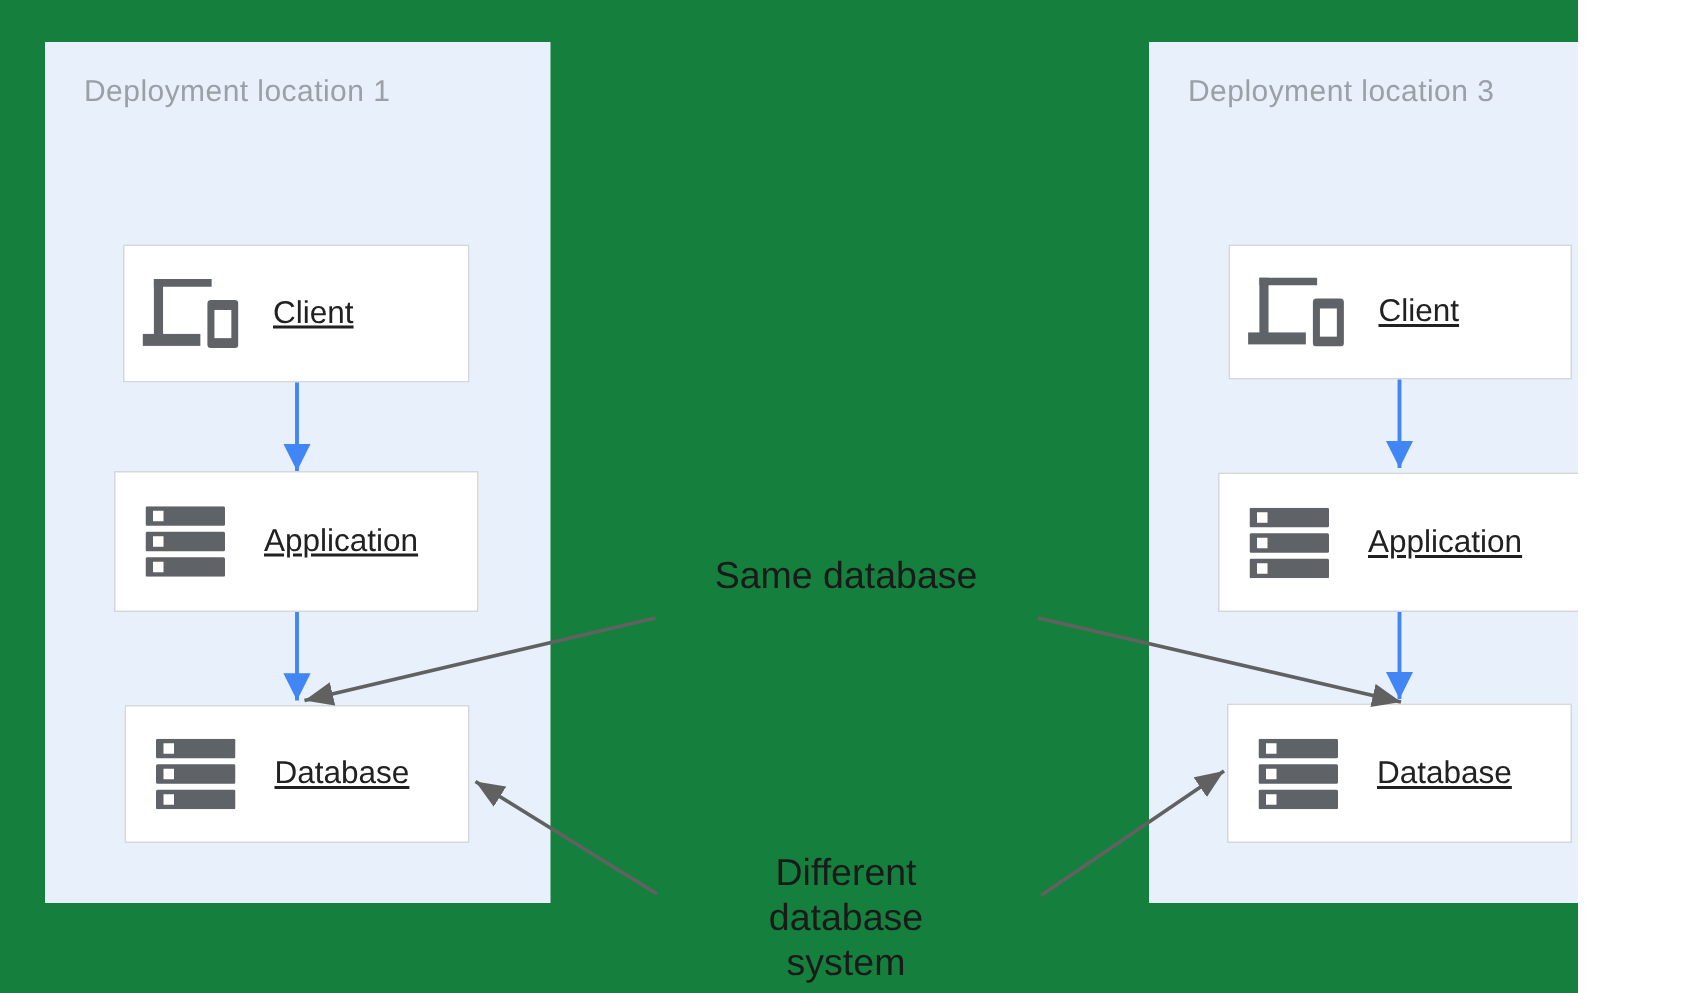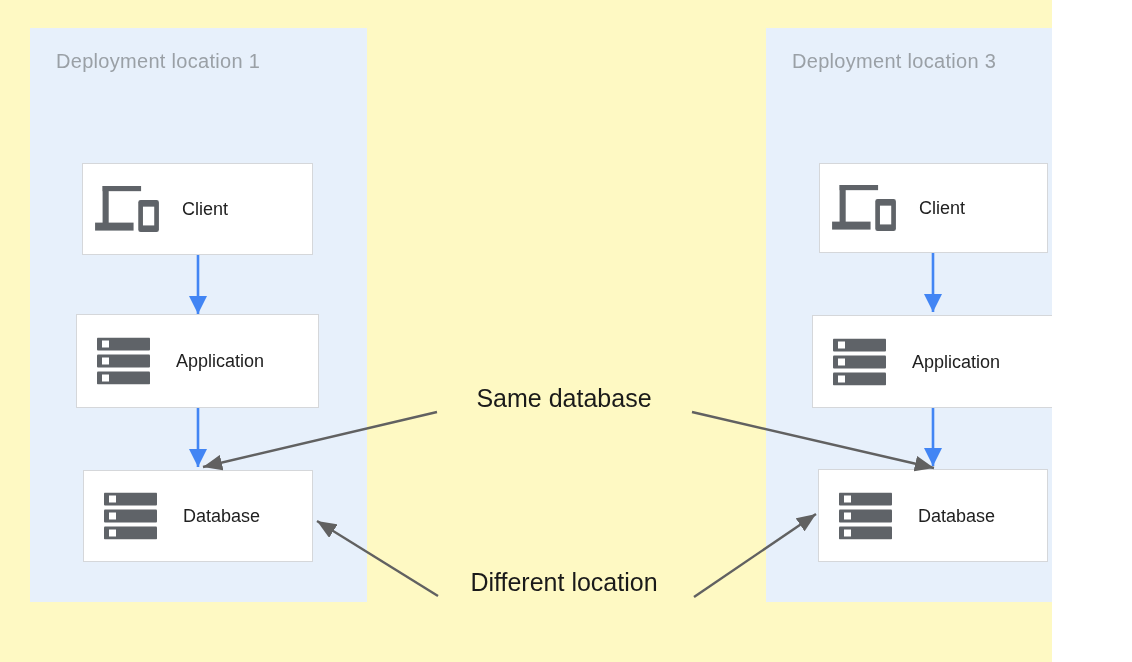--- a/index.html
+++ b/index.html
@@ -1,35 +1,35 @@
 <!DOCTYPE html>
 <html><head>
 <meta charset="utf-8">
 <style>
   html,body{margin:0;padding:0;background:#ffffff;}
   .stage{
     position:relative;width:1052px;height:662px;overflow:hidden;
-    background:#fef9c3;font-family:"Liberation Sans",sans-serif;
+    background:#15803d;font-family:"Liberation Sans",sans-serif;
   }
   .panel{position:absolute;background:#E7F0FB;}
   .panel-title{
     position:absolute;left:26px;top:22px;
     font-size:20px;color:#9AA0A6;white-space:nowrap;letter-spacing:.3px;
   }
   .node{
     position:absolute;background:#ffffff;border:1px solid #D5D7DA;
     box-sizing:border-box;
   }
   .icon{position:absolute;top:50%;transform:translateY(-50%);line-height:0;}
   .icon svg{display:block;}
   .icon-storage{left:20px;}
   .icon-devices{left:12px;}
   .node-label{
     position:absolute;left:99px;top:50%;transform:translateY(-50%);
-    font-size:18px;color:#212121;white-space:nowrap;
+    font-size:21px;color:#212121;white-space:nowrap;text-decoration:underline;
   }
   .overlay{position:absolute;left:0;top:0;pointer-events:none;}
   .ann{
     position:absolute;text-align:center;
     font-size:25px;line-height:30px;color:#1A1A1A;
   }
   .ann span{display:block;}
 </style>
 </head>
 <body>
@@ -142,21 +142,22 @@
       <line x1="933" y1="408" x2="933" y2="466" marker-end="url(#mBlue)"></line>
     </g>
     <g stroke="#616161" stroke-width="2.4">
       <line x1="437" y1="412" x2="203" y2="467" marker-end="url(#mDark)"></line>
       <line x1="692" y1="412" x2="934" y2="468" marker-end="url(#mDark)"></line>
       <line x1="438" y1="596" x2="317" y2="521" marker-end="url(#mDark)"></line>
       <line x1="694" y1="597" x2="816" y2="514" marker-end="url(#mDark)"></line>
     </g>
   </svg>
 
-  <div class="ann" style="left:464px;top:383px;width:200px;">
+  <div class="ann" style="left:464px;top:369px;width:200px;">
     <span>Same database</span>
   </div>
 
   <div class="ann" style="left:464px;top:567px;width:200px;">
-    <span>Different location</span>
+    <span>Different database</span>
+    <span>system</span>
   </div>
 
 </div>
 
 </body></html>

